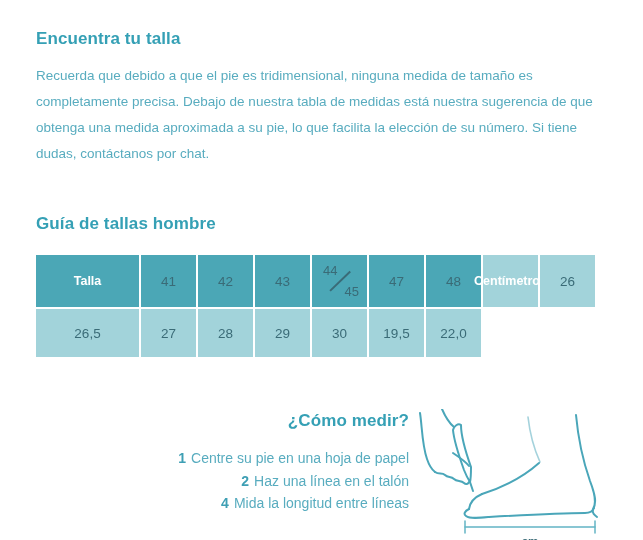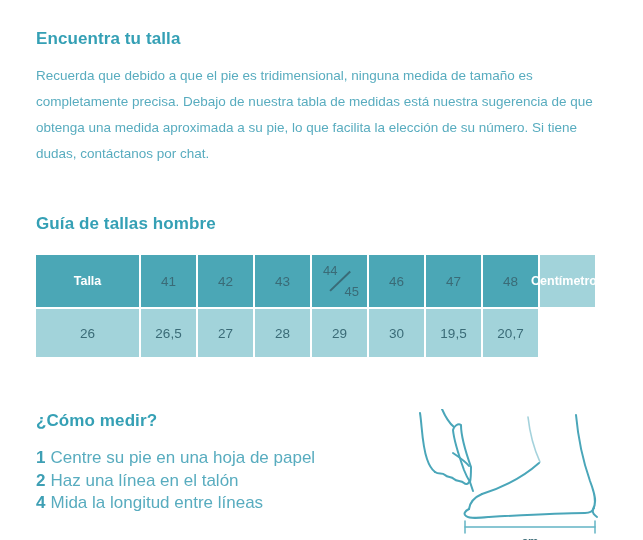--- a/index.html
+++ b/index.html
@@ -48,23 +48,23 @@
   .split .top-num    { position: absolute; top: 8px;  left: 11px;  font-size: 13px; }
   .split .bottom-num { position: absolute; bottom: 8px; right: 8px; font-size: 13px; text-align: right; }
   .split .slash {
     position: absolute; left: 50%; top: 50%;
     width: 28px; height: 1.6px; background: #3A6B77;
     transform: translate(-50%, -50%) rotate(-44deg);
   }
 
   
   .how-to { margin-top: 54px; display: flex; align-items: flex-start; }
-  .steps-col { flex: 1 1 auto; }
+  .steps-col { flex: 1 1 auto; text-align: right; }
   .steps { margin-top: 16px; }
-  .step { margin: 0; font-size: 17px; line-height: 22.5px; color: #58ACBF; }
+  .step { margin: 0; font-size: 14px; line-height: 22.5px; color: #58ACBF; }
   .step .num { font-weight: 700; color: #3E9FB4; margin-right: 5px; }
   .illustration { flex: 0 0 auto; margin-top: -2px; }
 </style>
 </head>
 <body>
 
 <div class="page">
 
   <section>
     <h2 class="section-title">Encuentra tu talla</h2>
@@ -78,33 +78,32 @@
 
       <div class="cell dark rowlabel">Talla</div>
       <div class="cell dark value">41</div>
       <div class="cell dark value">42</div>
       <div class="cell dark value">43</div>
       <div class="cell dark value split">
         <span class="top-num">44</span>
         <span class="slash"></span>
         <span class="bottom-num">45</span>
       </div>
-      <div class="cell dark value">46</div>
       <div class="cell dark value">47</div>
       <div class="cell dark value">48</div>
 
       <div class="cell light rowlabel">Centímetros</div>
       <div class="cell light value">26</div>
       <div class="cell light value">26,5</div>
       <div class="cell light value">27</div>
       <div class="cell light value">28</div>
       <div class="cell light value">29</div>
       <div class="cell light value">30</div>
       <div class="cell light value">19,5</div>
-      <div class="cell light value">20,7</div>
+      <div class="cell light value">22,0</div>
     </div>
   </section>
 
   <section class="how-to">
     <div class="steps-col">
       <h2 class="section-title">¿Cómo medir?</h2>
       <div class="steps">
         <p class="step">
           <span class="num">1</span><span>Centre su pie en una hoja de papel</span>
         </p>

